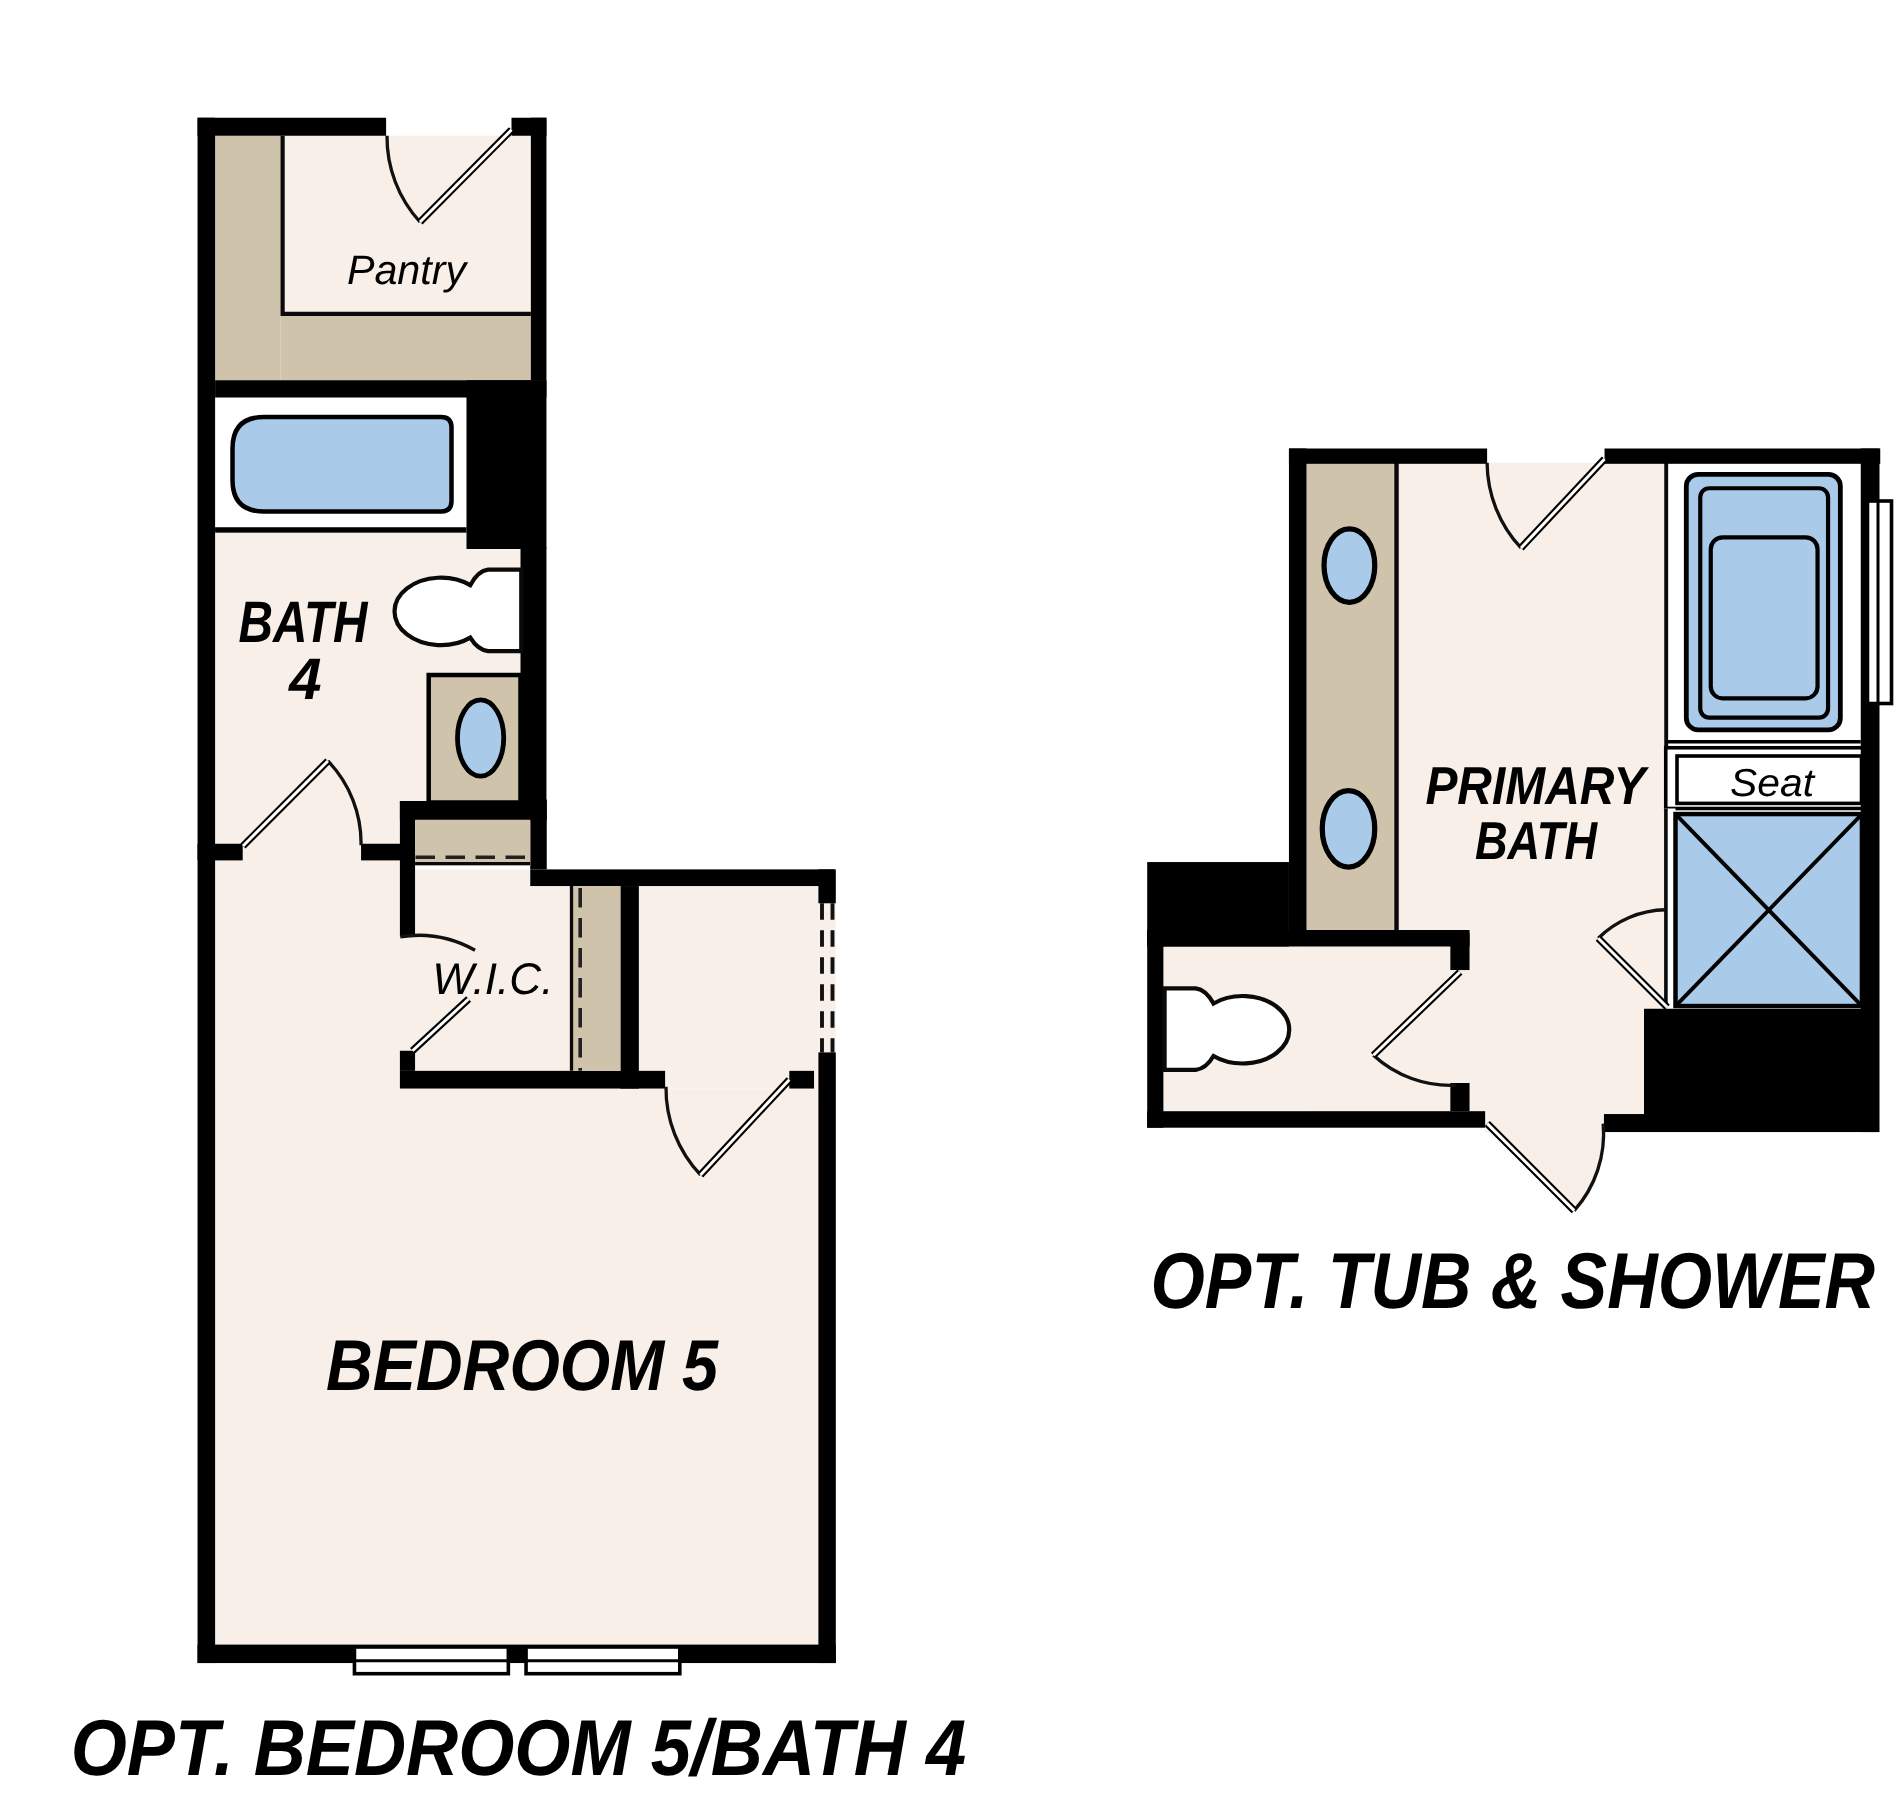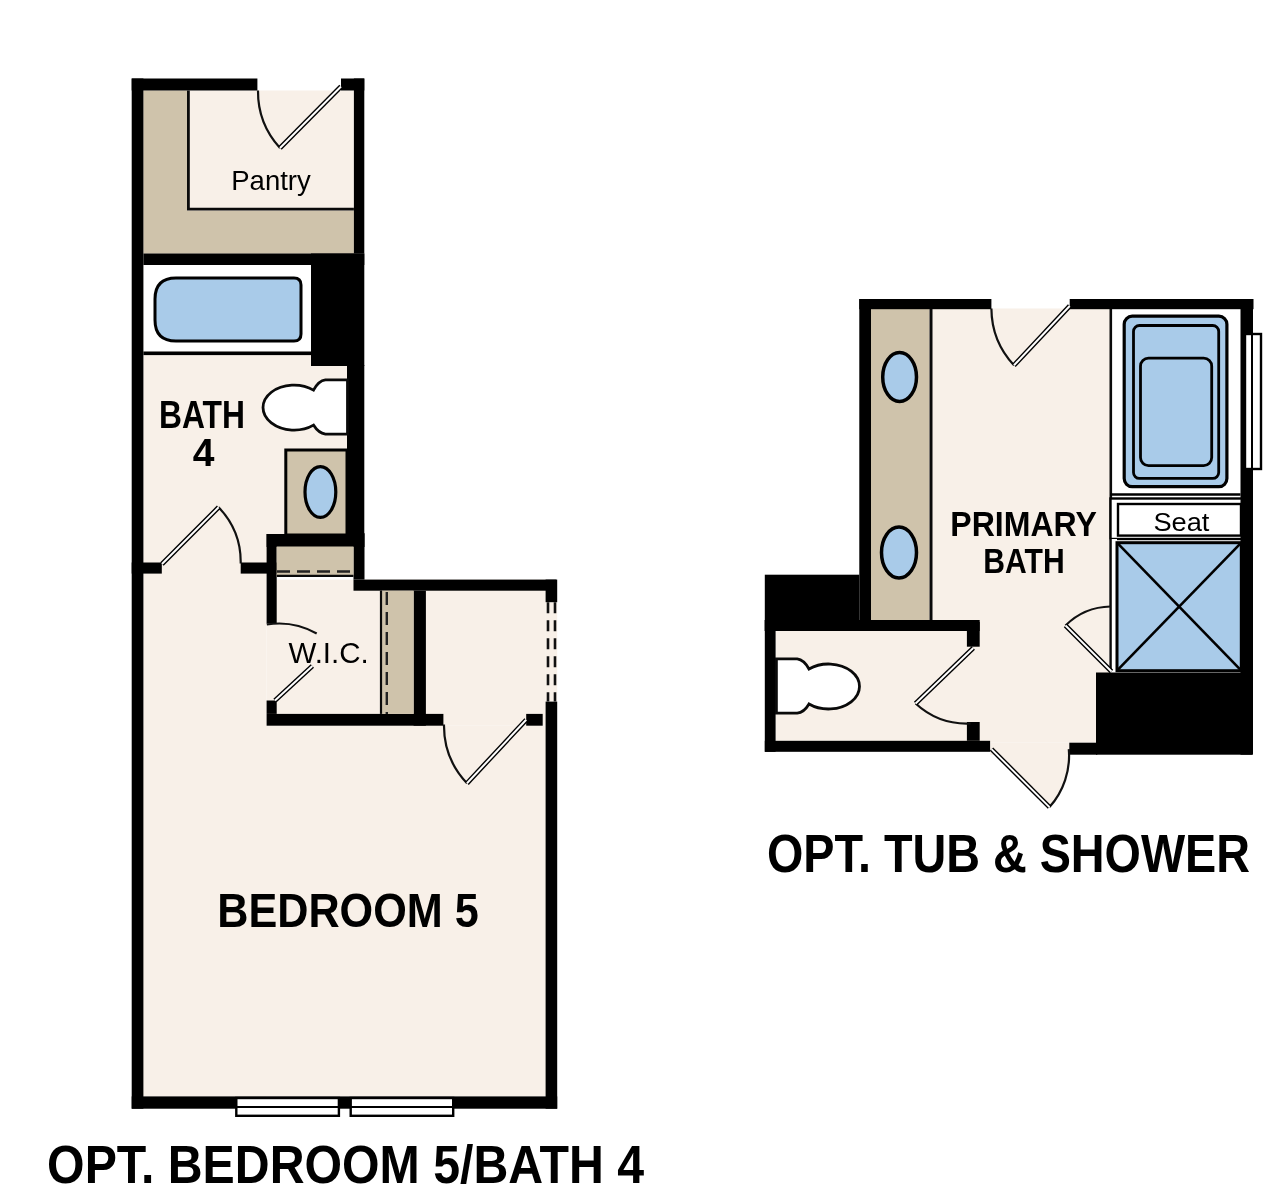--- a/index.html
+++ b/index.html
@@ -1,16 +1,16 @@
 <!DOCTYPE html>
 <html><head>
 <meta charset="utf-8">
 <style>
   html,body{margin:0;padding:0;background:#ffffff;}
-  #page{position:relative;width:1268px;height:1200px;background:#ffffff;overflow:hidden;}
+  #page{position:relative;width:1268px;height:1200px;background:#ffffff;overflow:hidden;font-style:italic;}
   svg{position:absolute;top:0;left:0;}
   text{font-family:"Liberation Sans", sans-serif;fill:#000;}
   .b{font-weight:bold;}
 </style>
 </head>
 <body>
 <div id="page">
 <svg width="1268" height="1200" viewBox="0 0 1268 1200">
 
 <g>

